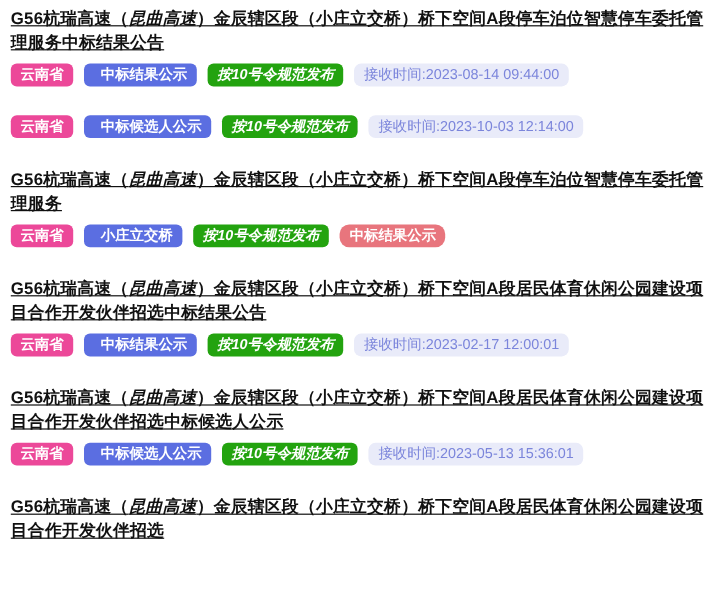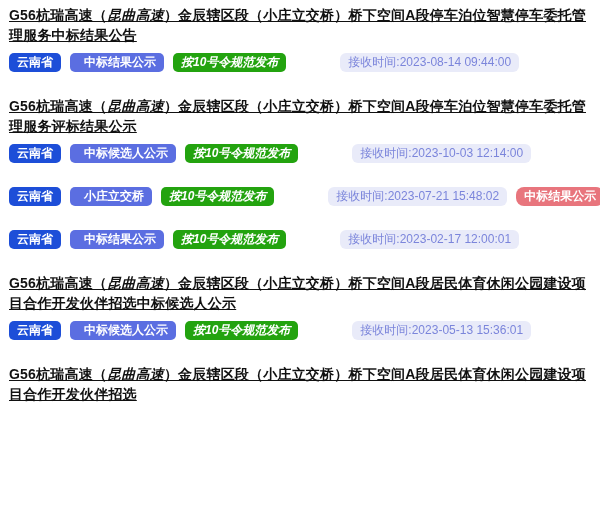--- a/index.html
+++ b/index.html
@@ -31,29 +31,28 @@
     display: inline-flex;
     align-items: center;
     height: 19px;
     padding: 0 8px;
     border-radius: 5px;
     font-size: 12px;
     font-weight: 700;
     color: #ffffff;
     white-space: nowrap;
   }
-  .tag.province { background: #1d4ed8; }
+  .tag.province { background: #ec4899; }
   .tag.category { background: #5B6EE1; padding-left: 14px; }
   .tag.rule     { background: #23A30F; font-style: italic; }
   .tag.time {
     background: #E9EBF9;
     color: #7B85DB;
     font-weight: 400;
     border-radius: 6px;
-    margin-left: 45px;
   }
   .tag.alert {
     background: #E8757D;
     border-radius: 8px;
     cursor: pointer;
   }
 </style>
 </head>
 <body>
 
@@ -63,40 +62,40 @@
     <a class="title"><span>G56杭瑞高速（</span><em>昆曲高速</em><span>）金辰辖区段（小庄立交桥）桥下空间A段停车泊位智慧停车委托管理服务中标结果公告</span></a>
     <div class="tags">
       <span class="tag province">云南省</span>
       <span class="tag category">中标结果公示</span>
       <span class="tag rule">按10号令规范发布</span>
       <span class="tag time">接收时间:2023-08-14 09:44:00</span>
     </div>
   </div>
 
   <div class="item">
-    <a class="title"><span>G56杭瑞高速（</span><em>昆曲高速</em><span>）金辰辖区段（小庄立交桥）桥下空间A段停车泊位智慧停车委托管理服务评标结果公示</span></a>
     <div class="tags">
       <span class="tag province">云南省</span>
       <span class="tag category">中标候选人公示</span>
       <span class="tag rule">按10号令规范发布</span>
       <span class="tag time">接收时间:2023-10-03 12:14:00</span>
     </div>
   </div>
 
   <div class="item">
+    <a class="title"><span>G56杭瑞高速（</span><em>昆曲高速</em><span>）金辰辖区段（小庄立交桥）桥下空间A段停车泊位智慧停车委托管理服务</span></a>
     <div class="tags">
       <span class="tag province">云南省</span>
       <span class="tag category">小庄立交桥</span>
       <span class="tag rule">按10号令规范发布</span>
-      <span class="tag time">接收时间:2023-07-21 15:48:02</span>
       <span class="tag alert">中标结果公示</span>
     </div>
   </div>
 
   <div class="item">
+    <a class="title"><span>G56杭瑞高速（</span><em>昆曲高速</em><span>）金辰辖区段（小庄立交桥）桥下空间A段居民体育休闲公园建设项目合作开发伙伴招选中标结果公告</span></a>
     <div class="tags">
       <span class="tag province">云南省</span>
       <span class="tag category">中标结果公示</span>
       <span class="tag rule">按10号令规范发布</span>
       <span class="tag time">接收时间:2023-02-17 12:00:01</span>
     </div>
   </div>
 
   <div class="item">
     <a class="title"><span>G56杭瑞高速（</span><em>昆曲高速</em><span>）金辰辖区段（小庄立交桥）桥下空间A段居民体育休闲公园建设项目合作开发伙伴招选中标候选人公示</span></a>

